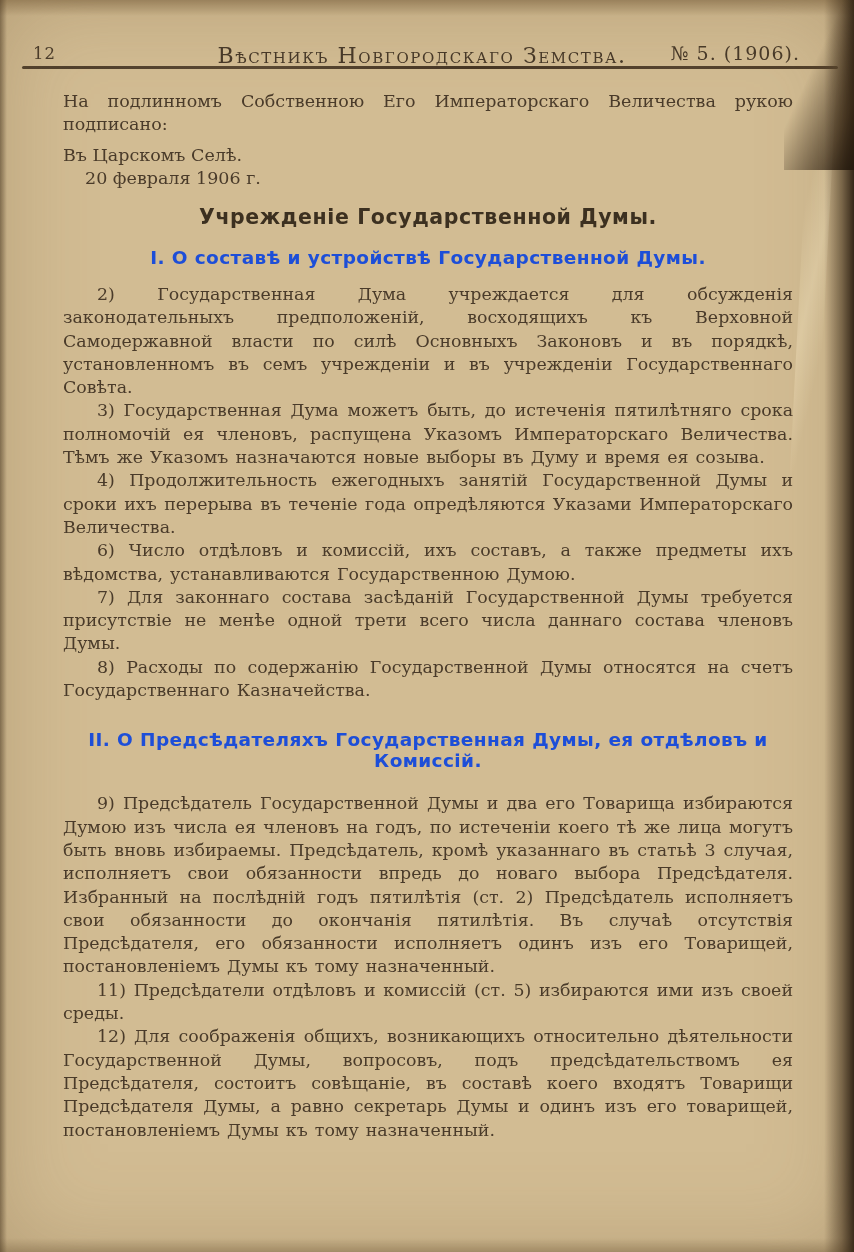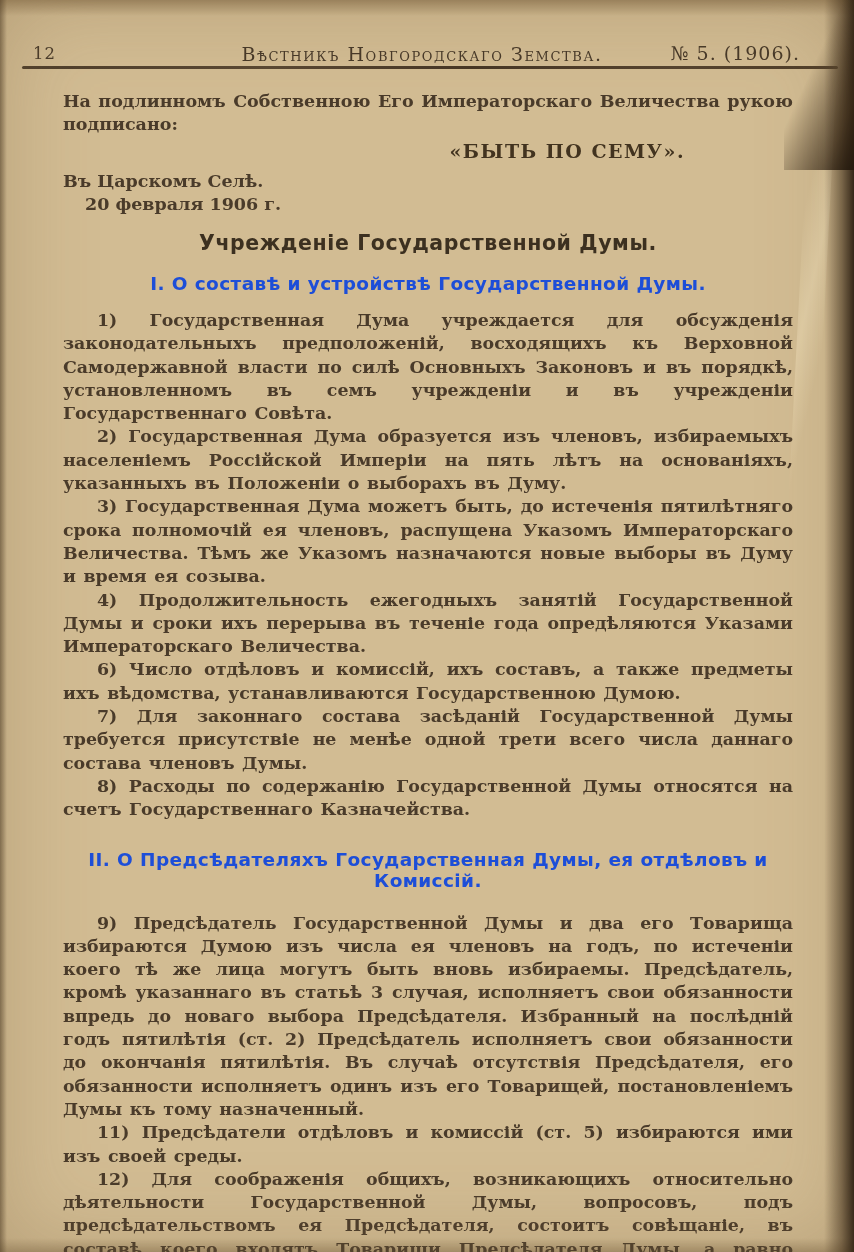--- a/index.html
+++ b/index.html
@@ -57,36 +57,36 @@
     position: absolute; top: 42px; left: 30px; right: 40px; height: 24px;
     font-size: 16.5px;
     color: #463828;
   }
   .pagenum { position: absolute; left: 3px; top: 2px; letter-spacing: 1px; }
   .journal {
     position: absolute; left: 0; right: 0; top: 1px;
     text-align: center;
     font-variant: small-caps;
     letter-spacing: 1.6px;
-    font-size: 19px;
+    font-size: 22px;
   }
   .issue { position: absolute; right: 14px; top: 0; font-size: 19px; letter-spacing: 1px; }
   .rule {
     position: absolute; top: 66px; left: 22px; width: 816px; height: 3px;
     background: linear-gradient(to right, #4d3d2a 0%, #5a4832 30%, #463624 55%, #55432e 80%, #4d3c28 100%);
     border-radius: 2px;
   }
   
   .content {
     position: absolute;
     left: 63px;
     width: 730px;
     top: 90px;
   }
-  .content p { margin: 0; font-weight: bold; }
+  .content p { margin: 0; }
   .signed {
     font-size: 17.5px;
     line-height: 23px;
     text-align: justify;
   }
   .decree {
     font-size: 19px;
     letter-spacing: 1.5px;
     text-align: right;
     padding-right: 108px;
@@ -143,29 +143,27 @@
 
   <div class="masthead">
     <span class="pagenum">12</span>
     <span class="journal">Вѣстникъ Новгородскаго Земства.</span>
     <span class="issue">№ 5. (1906).</span>
   </div>
   <div class="rule"></div>
 
   <div class="content">
     <p class="signed">На подлинномъ Собственною Его Императорскаго Величества рукою подписано:</p>
-    <p class="decree">«БЫТЬ ПО СЕМУ».</p>
     <p class="place">Въ Царскомъ Селѣ.</p>
     <p class="date">20 февраля 1906 г.</p>
 
     <h1 class="main-title">Учрежденіе Государственной Думы.</h1>
 
     <h2 class="section-heading first">I. О составѣ и устройствѣ Государственной Думы.</h2>
-    <p class="article">1) Государственная Дума учреждается для обсужденія законодательныхъ предположеній, восходящихъ къ Верховной Самодержавной власти по силѣ Основныхъ Законовъ и въ порядкѣ, установленномъ въ семъ учрежденіи и въ учрежденіи Государственнаго Совѣта.</p>
-    <p class="article">2) Государственная Дума образуется изъ членовъ, избираемыхъ населеніемъ Россійской Имперіи на пять лѣтъ на основаніяхъ, указанныхъ въ Положеніи о выборахъ въ Думу.</p>
+    <p class="article">2) Государственная Дума учреждается для обсужденія законодательныхъ предположеній, восходящихъ къ Верховной Самодержавной власти по силѣ Основныхъ Законовъ и въ порядкѣ, установленномъ въ семъ учрежденіи и въ учрежденіи Государственнаго Совѣта.</p>
     <p class="article">3) Государственная Дума можетъ быть, до истеченія пятилѣтняго срока полномочій ея членовъ, распущена Указомъ Императорскаго Величества. Тѣмъ же Указомъ назначаются новые выборы въ Думу и время ея созыва.</p>
     <p class="article">4) Продолжительность ежегодныхъ занятій Государственной Думы и сроки ихъ перерыва въ теченіе года опредѣляются Указами Императорскаго Величества.</p>
     <p class="article">6) Число отдѣловъ и комиссій, ихъ составъ, а также предметы ихъ вѣдомства, устанавливаются Государственною Думою.</p>
     <p class="article">7) Для законнаго состава засѣданій Государственной Думы требуется присутствіе не менѣе одной трети всего числа даннаго состава членовъ Думы.</p>
     <p class="article">8) Расходы по содержанію Государственной Думы относятся на счетъ Государственнаго Казначейства.</p>
 
     <h2 class="section-heading second">II. О Предсѣдателяхъ Государственная Думы, ея отдѣловъ и Комиссій.</h2>
     <p class="article">9) Предсѣдатель Государственной Думы и два его Товарища избираются Думою изъ числа ея членовъ на годъ, по истеченіи коего тѣ же лица могутъ быть вновь избираемы. Предсѣдатель, кромѣ указаннаго въ статьѣ 3 случая, исполняетъ свои обязанности впредь до новаго выбора Предсѣдателя. Избранный на послѣдній годъ пятилѣтія (ст. 2) Предсѣдатель исполняетъ свои обязанности до окончанія пятилѣтія. Въ случаѣ отсутствія Предсѣдателя, его обязанности исполняетъ одинъ изъ его Товарищей, постановленіемъ Думы къ тому назначенный.</p>
     <p class="article">11) Предсѣдатели отдѣловъ и комиссій (ст. 5) избираются ими изъ своей среды.</p>
     <p class="article">12) Для соображенія общихъ, возникающихъ относительно дѣятельности Государственной Думы, вопросовъ, подъ предсѣдательствомъ ея Предсѣдателя, состоитъ совѣщаніе, въ составѣ коего входятъ Товарищи Предсѣдателя Думы, а равно секретарь Думы и одинъ изъ его товарищей, постановленіемъ Думы къ тому назначенный.</p>

